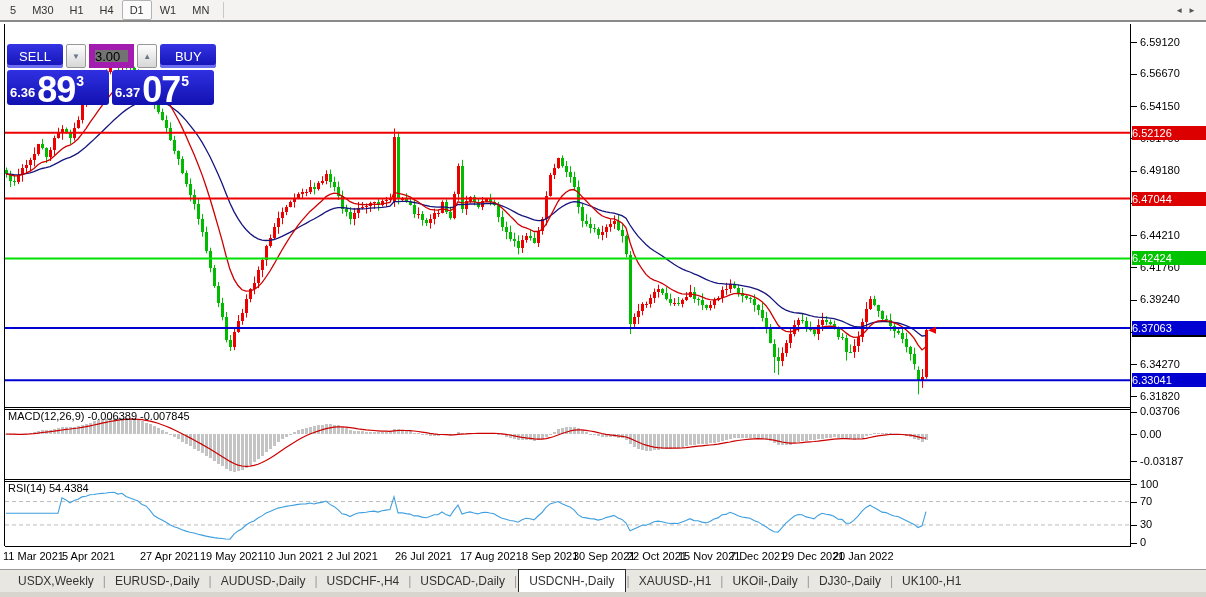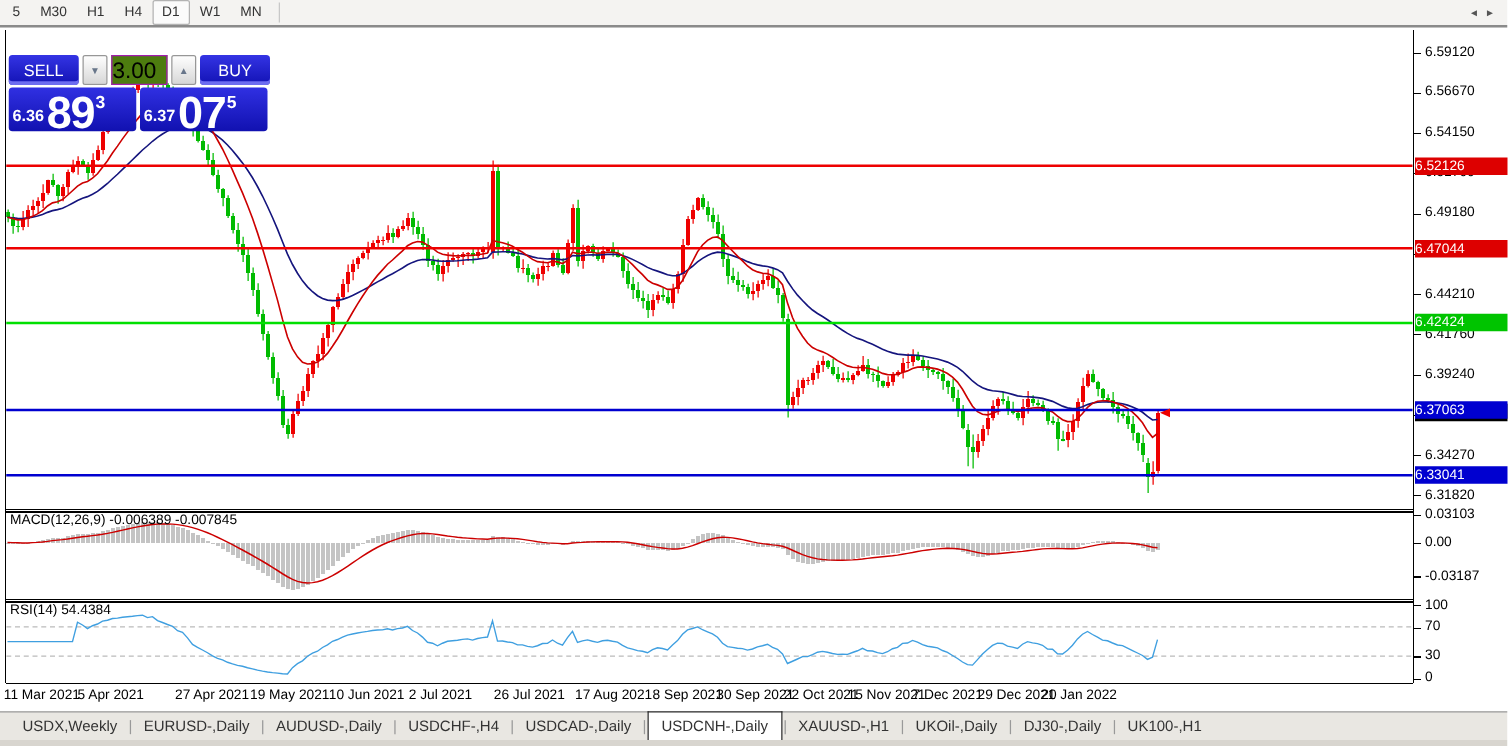--- a/index.html
+++ b/index.html
@@ -18,22 +18,22 @@
   .chart-title .tri{font-size:8px;margin-right:4px;}
 
   
   .trade-widget{position:absolute;left:7px;top:44px;width:207px;z-index:5;}
   .tw-row1{display:flex;height:24px;gap:3px;}
   .btn-trade{flex:0 0 56px;background:linear-gradient(180deg,#3434e4 0%,#1212b4 100%);color:#fff;
     font-size:13px;display:flex;align-items:center;justify-content:center;border-radius:3px;
     box-shadow:inset 0 -3px 0 rgba(125,125,250,.85);}
   .spin-btn{flex:0 0 20px;background:linear-gradient(180deg,#fefefe,#d7d7d7);border:1px solid #979797;
     border-radius:2px;display:flex;align-items:center;justify-content:center;font-size:8px;color:#68768a;box-sizing:border-box;}
-  .vol-field{flex:1;background:#4d7c0f;border:1px solid #a21caf;display:flex;align-items:center;
-    justify-content:flex-end;padding-right:8px;font-size:18px;color:#000;box-sizing:border-box;}
+  .vol-field{flex:1;background:#737373;border:6px solid #a21caf;display:flex;align-items:center;
+    justify-content:flex-end;padding-right:8px;font-size:13px;color:#000;box-sizing:border-box;}
   .tw-row2{display:flex;gap:3px;margin-top:2px;height:35px;}
   .price-panel{flex:1;background:linear-gradient(180deg,#3030e2 0%,#1111b0 100%);border-radius:3px;color:#fff;
     display:flex;align-items:flex-end;justify-content:flex-start;padding:0 3px 2px;}
   .pp-small{font-size:13px;font-weight:bold;margin:0 2px 3px 0;}
   .pp-big{font-size:36px;font-weight:bold;line-height:27px;letter-spacing:-1px;}
   .pp-sup{font-size:14px;font-weight:bold;margin:0 0 14px 1px;}
 
   
   .axlabel{position:absolute;left:1140px;font-size:11px;color:#000;line-height:13px;white-space:nowrap;z-index:2;}
   .badge{position:absolute;left:1132px;width:83px;height:14px;font-size:11px;line-height:14px;color:#fff;
@@ -869,21 +869,21 @@
       <div class="axlabel" style="top: 99.9462px;">6.54150</div>
       <div class="axlabel" style="top: 131.715px;">6.51700</div>
       <div class="axlabel" style="top: 164.392px;">6.49180</div>
       <div class="axlabel" style="top: 196.162px;">6.46730</div>
       <div class="axlabel" style="top: 228.838px;">6.44210</div>
       <div class="axlabel" style="top: 260.608px;">6.41760</div>
       <div class="axlabel" style="top: 293.285px;">6.39240</div>
       <div class="axlabel" style="top: 325.054px;">6.36790</div>
       <div class="axlabel" style="top: 357.731px;">6.34270</div>
       <div class="axlabel" style="top: 389.5px;">6.31820</div>
-      <div class="axlabel" style="top: 405.341px;">0.03103</div>
+      <div class="axlabel" style="top: 405.341px;">0.03706</div>
       <div class="axlabel" style="top: 427.5px;">0.00</div>
       <div class="axlabel" style="top: 454.589px;">-0.03187</div>
       <div class="axlabel" style="top: 477.5px;">100</div>
       <div class="axlabel" style="top: 495.05px;">70</div>
       <div class="axlabel" style="top: 518.45px;">30</div>
       <div class="axlabel" style="top: 536px;">0</div>
       <div class="badge" style="top: 323.218px; background: rgb(0, 0, 0);">6.36893</div>
       <div class="badge" style="top: 125.691px; background: rgb(221, 0, 0);">6.52126</div>
       <div class="badge" style="top: 191.59px; background: rgb(221, 0, 0);">6.47044</div>
       <div class="badge" style="top: 251.498px; background: rgb(0, 196, 0);">6.42424</div>

